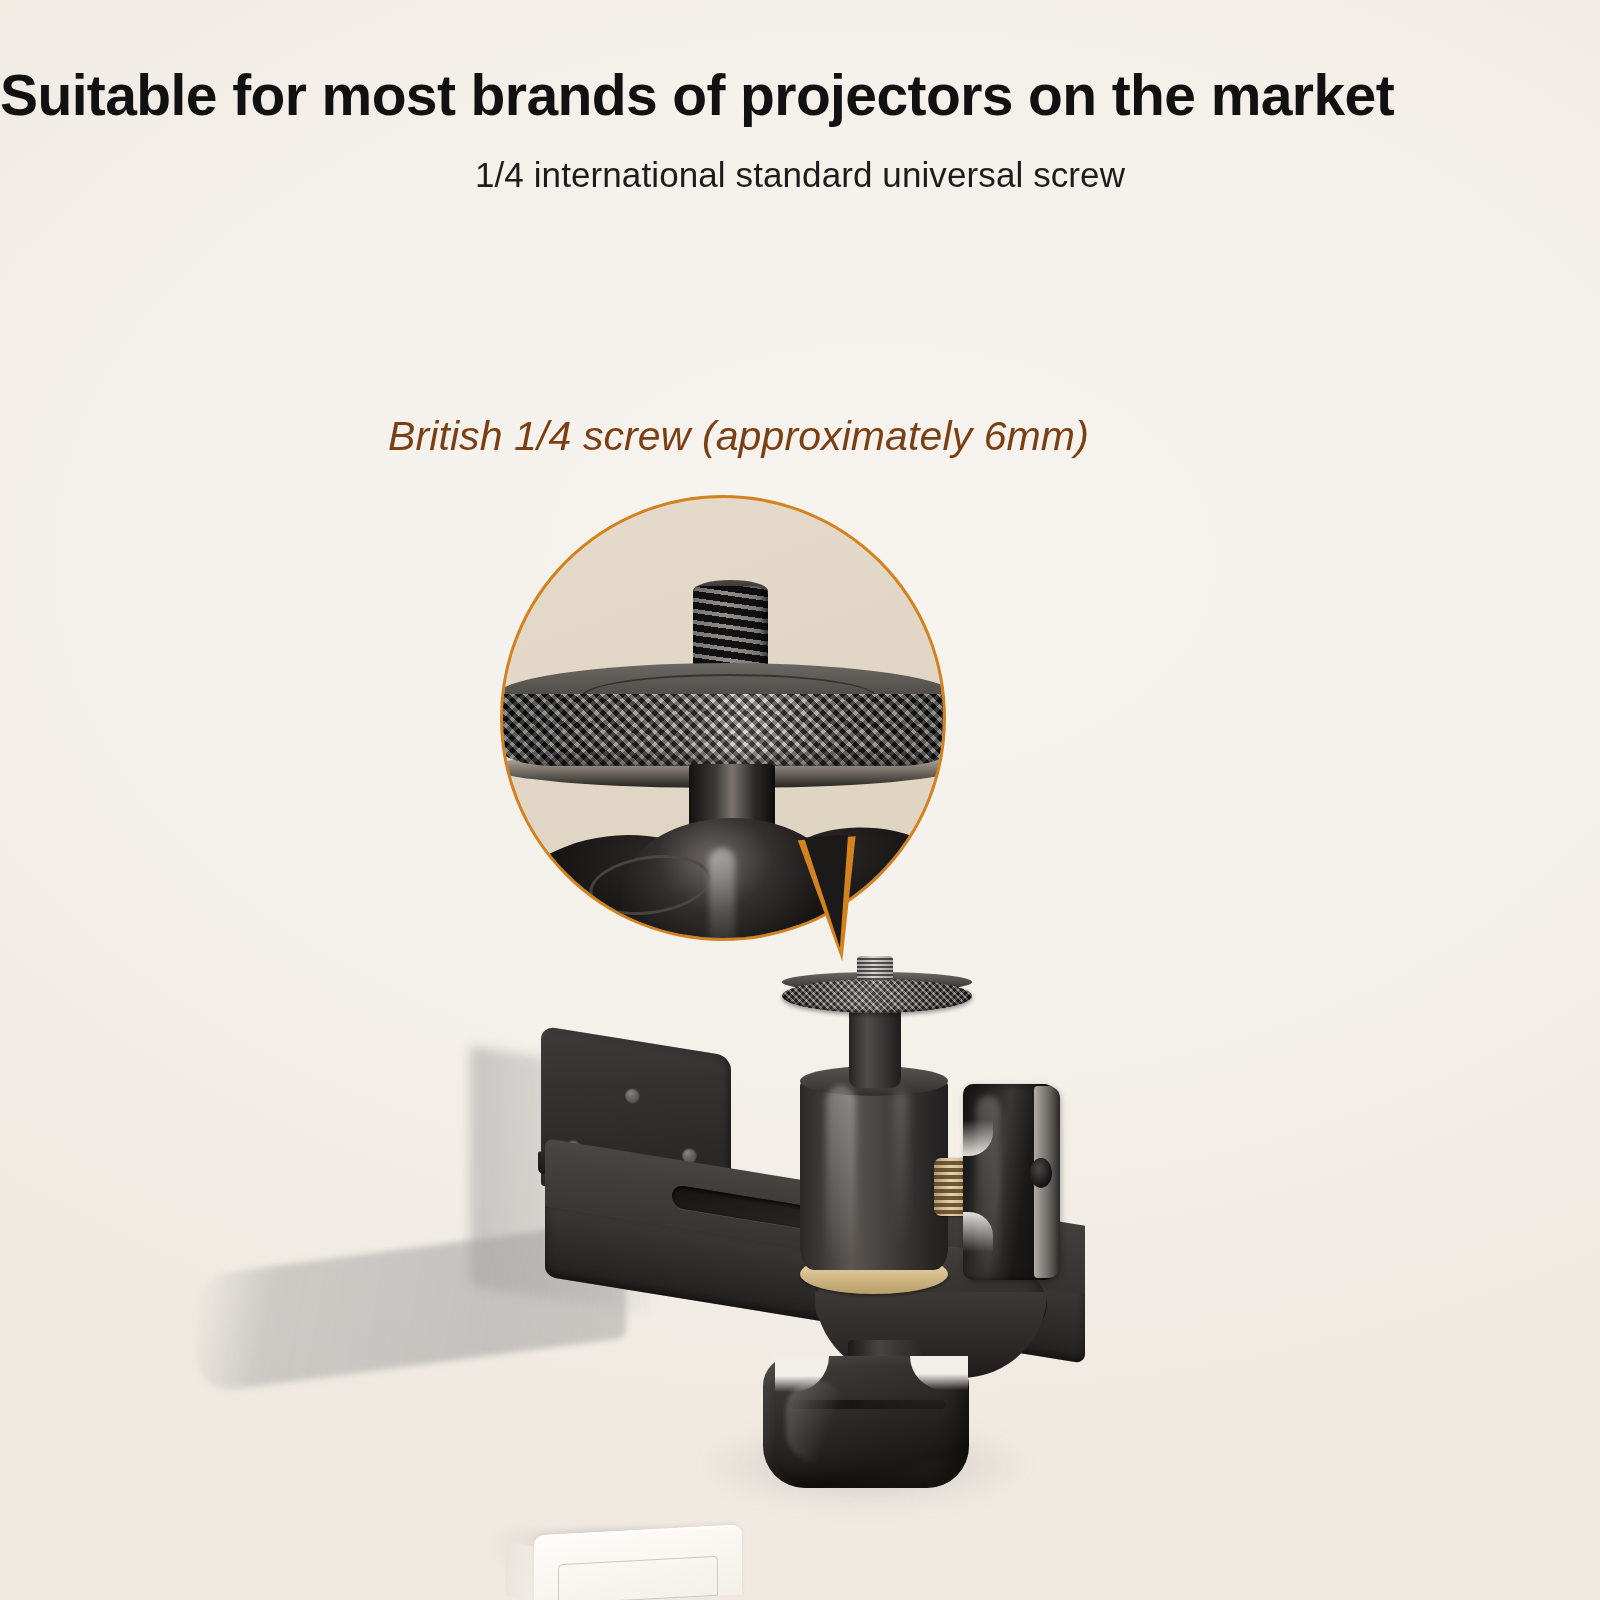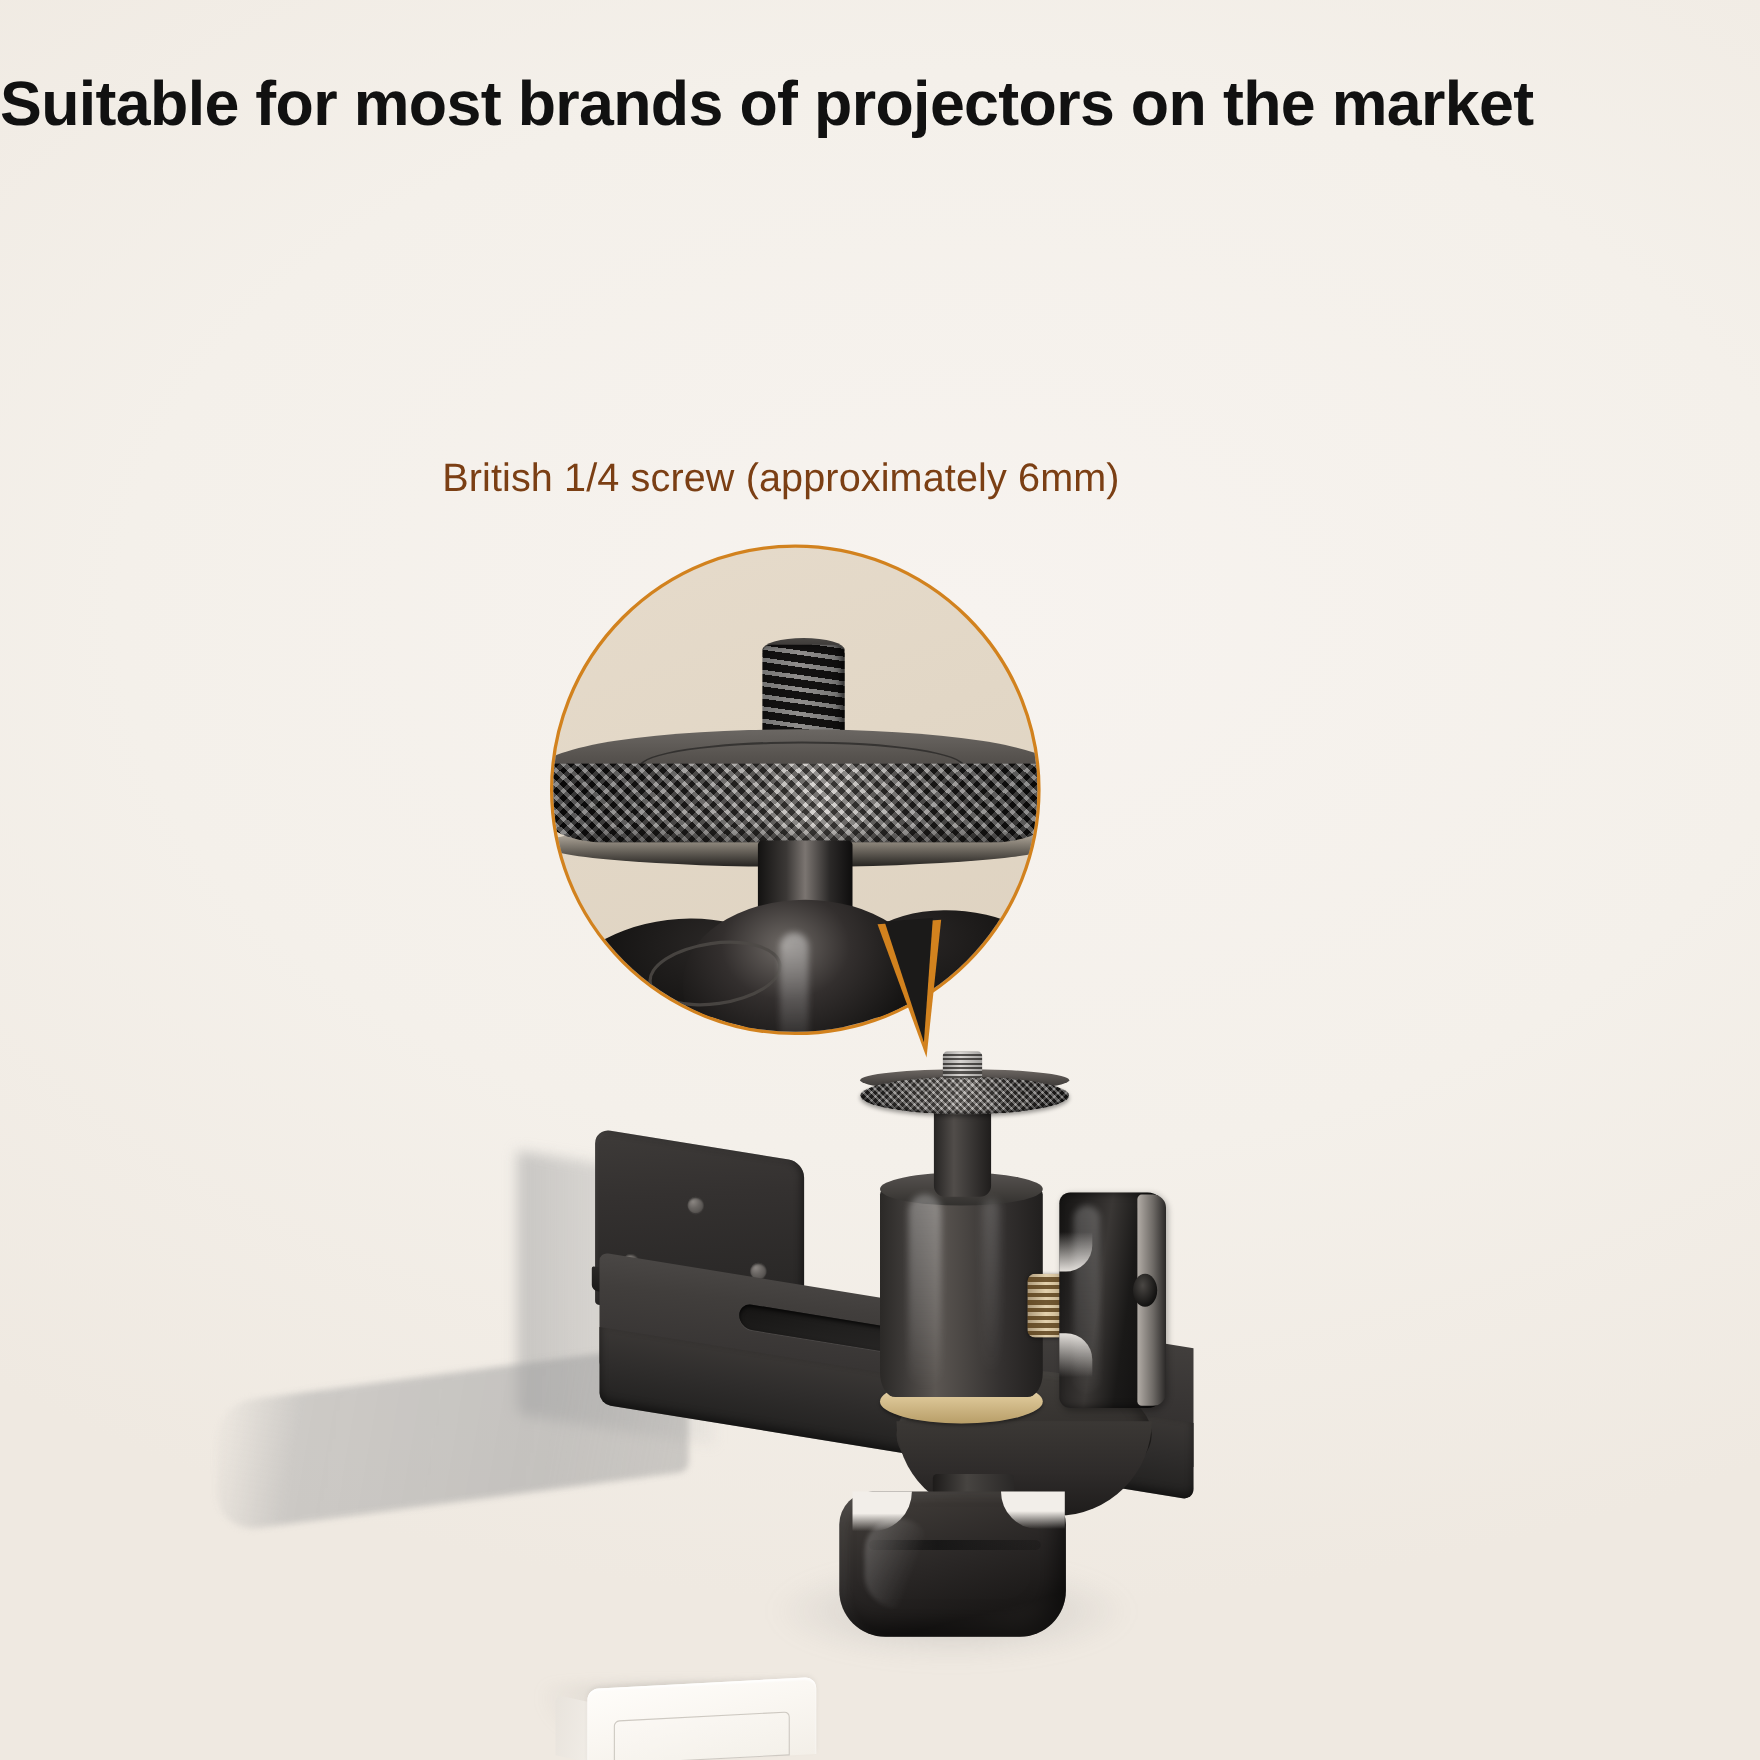--- a/index.html
+++ b/index.html
@@ -24,23 +24,23 @@
     font-size:57px; font-weight:bold; color:#111111;
     letter-spacing:-0.6px; white-space:nowrap;
   }
   .subtitle {
     position:absolute; left:0; top:155px; width:1600px;
     text-align:center;
     font-size:35px; font-weight:400; color:#1c1c1c;
     letter-spacing:0.1px;
   }
   .annotation {
-    position:absolute; left:402px; top:413px;
-    font-size:36px; font-weight:400; color:#7b3f14;
-    letter-spacing:0.1px; white-space:nowrap;
+    position:absolute; left:388px; top:413px;
+    font-size:41px; font-weight:400; color:#7b3f14;
+    letter-spacing:0.1px; white-space:nowrap;font-style:italic;
   }
 
   
   .wall-shadow-arm {
     position:absolute; left:196px; top:1248px;
     width:430px; height:118px;
     background:linear-gradient(100deg, rgba(176,176,176,0.0) 0%, rgba(170,170,170,0.50) 18%, rgba(160,160,160,0.55) 70%, rgba(150,150,150,0.42) 100%);
     transform:skewY(-7.5deg);
     border-radius:34px 10px 8px 40px;
     filter:blur(3px);
@@ -435,20 +435,21 @@
     transform:skewY(-3deg);
     background:linear-gradient(170deg,#fbf8f4,#f4f1ea);
   }
 </style>
 </head>
 <body>
 
 <div id="stage">
 
   <div class="title">Suitable for most brands of projectors on the market</div>
+  <div class="subtitle">1/4 international standard universal screw</div>
   <div class="annotation">British 1/4 screw (approximately 6mm)</div>
 
   <div class="wall-shadow-plate"></div>
   <div class="wall-shadow-arm"></div>
   <div class="wall-shadow-head"></div>
 
   <div class="plate"></div>
   <div class="hole h1"></div>
   <div class="hole h2"></div>
   <div class="hole h3"></div>

